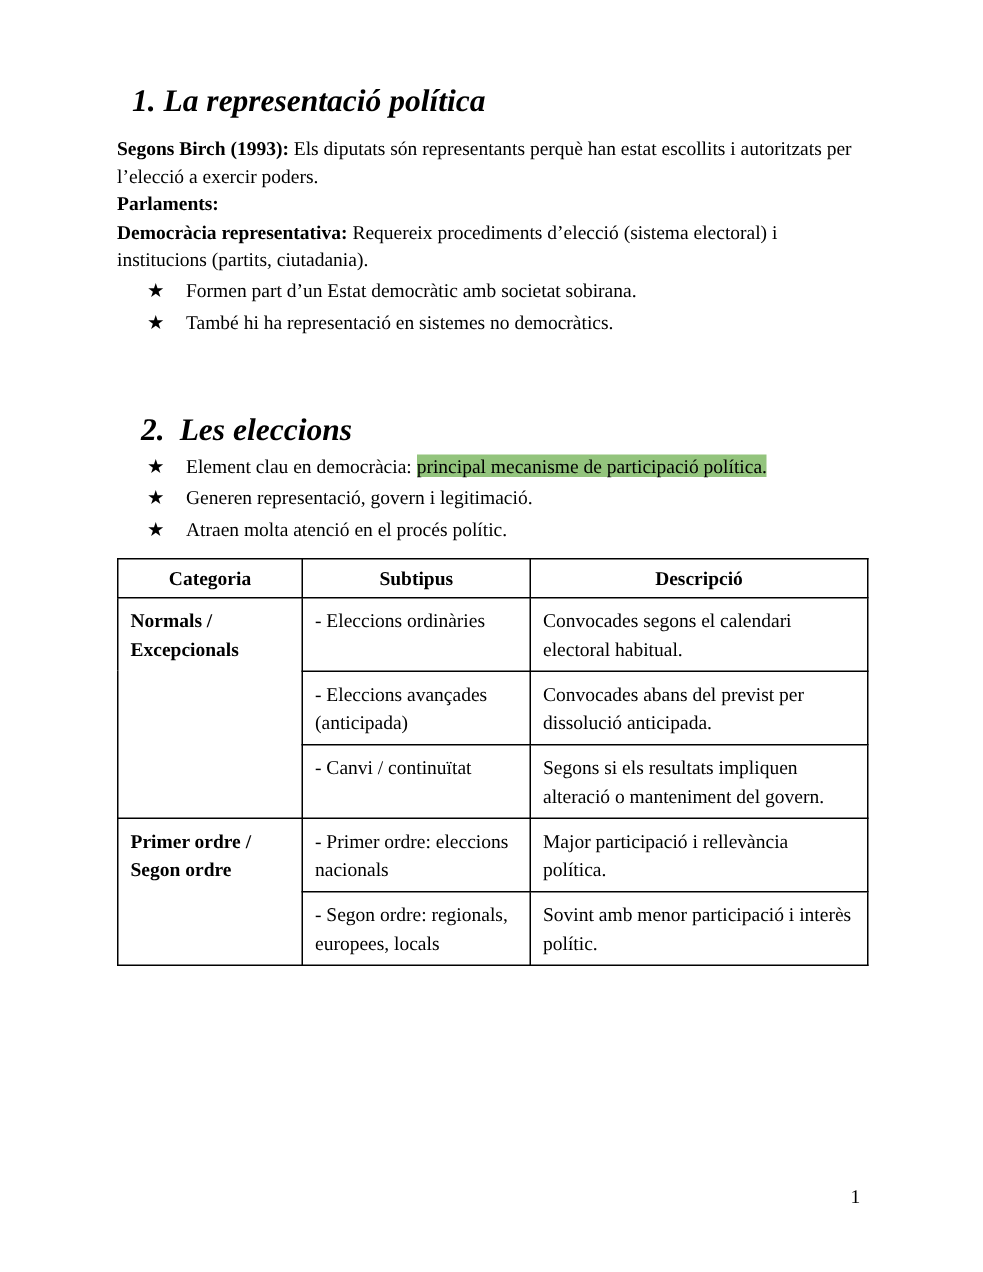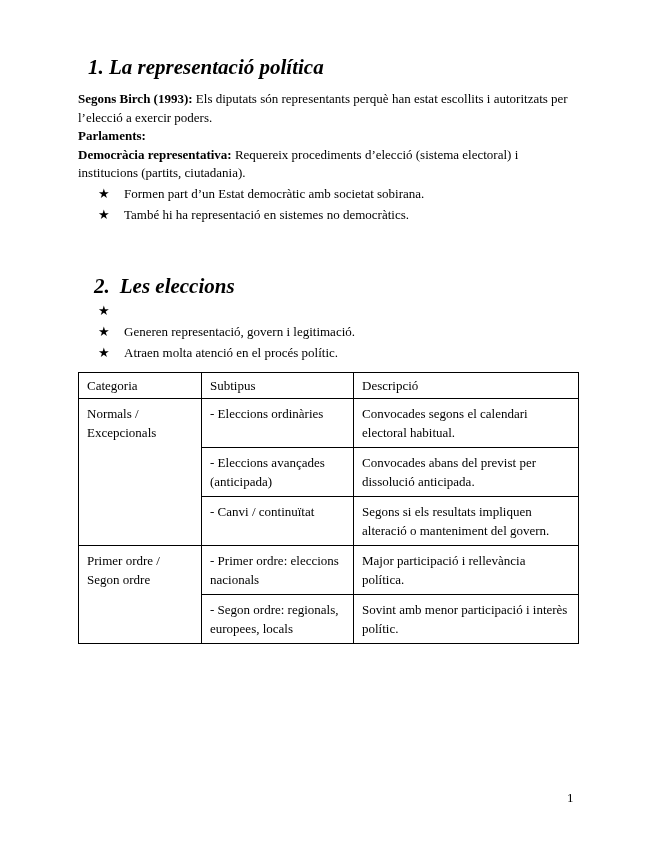--- a/index.html
+++ b/index.html
@@ -71,28 +71,28 @@
   table.data th, table.data td {
     border: 1.5px solid #000;
     font-size: 13px;
     line-height: 19px;
     padding: 5px 8px;
     vertical-align: top;
     text-align: left;
     overflow: hidden;
   }
   table.data th {
-    text-align: left;
+    text-align: center;
     vertical-align: middle;
-    font-weight: normal;
+    font-weight: bold;
     height: 18px;
     padding: 3px 8px;
   }
   table.data tr.data-row { height: 48px; }
-  td.cat { font-weight: normal; }
+  td.cat { font-weight: bold; }
   .page-num {
     position: absolute;
     top: 790px;
     left: 567px;
     font-size: 13px;
     line-height: 16px;
   }
 </style>
 </head>
 <body>
@@ -117,20 +117,21 @@
           <span class="star">★</span>
           <span>També hi ha representació en sistemes no democràtics.</span>
         </li>
     </ul>
 
     <h2 class="heading h2"><span class="num">2.</span><span>Les eleccions</span></h2>
 
     <ul class="star-list list2">
       <li>
           <span class="star">★</span>
+          <span><span>Element clau en democràcia: </span><span class="hl">principal mecanisme de participació política.</span></span>
         </li>
       <li>
           <span class="star">★</span>
           <span>Generen representació, govern i legitimació.</span>
         </li>
       <li>
           <span class="star">★</span>
           <span>Atraen molta atenció en el procés polític.</span>
         </li>
     </ul>

